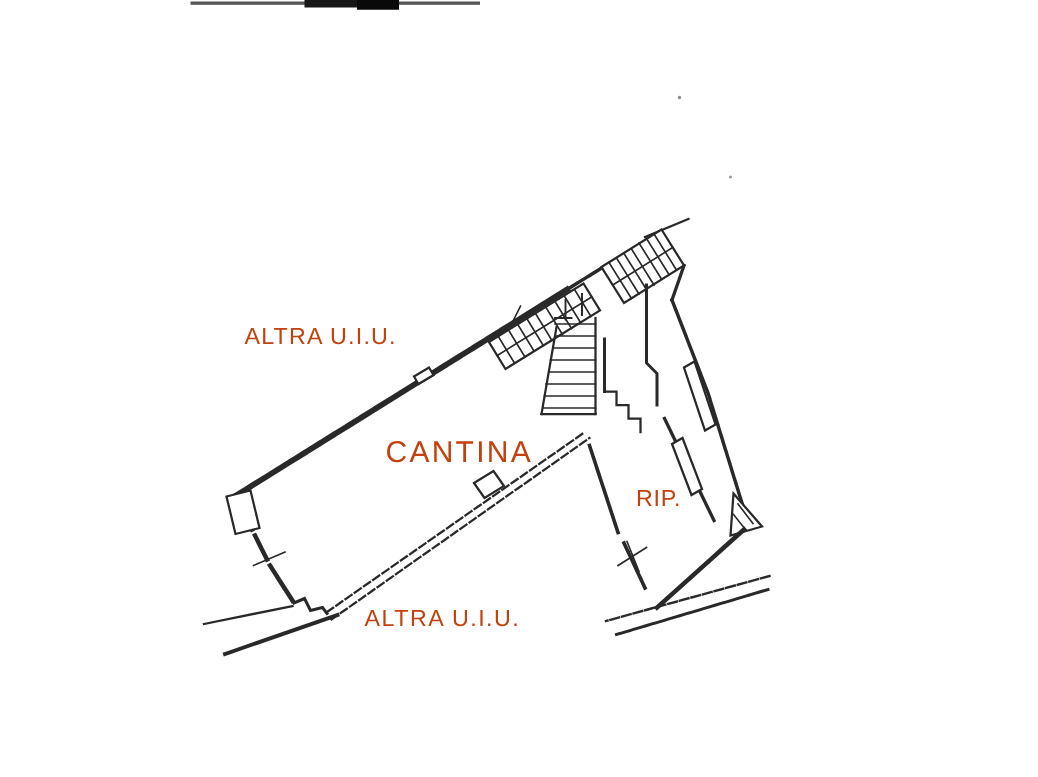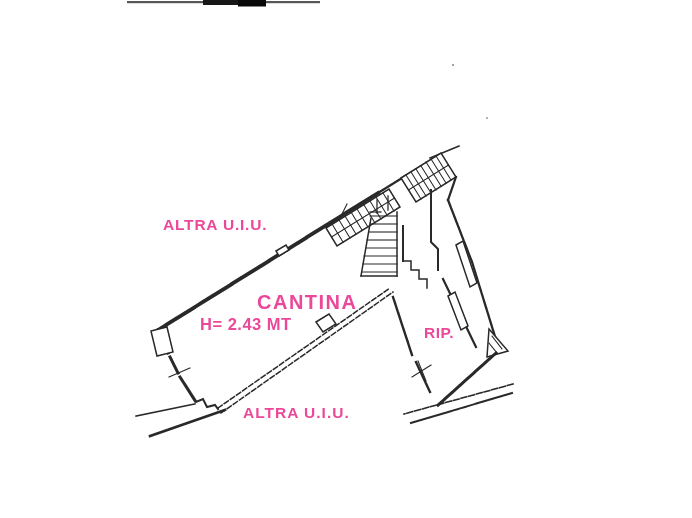--- a/index.html
+++ b/index.html
@@ -21,22 +21,22 @@
   .w3  { stroke-width: 3; stroke-dasharray: 8 2; }
   .med { stroke-width: 2.3; stroke-dasharray: 7 2; }
   .w2  { stroke-width: 2; }
   .thin{ stroke-width: 1.5; }
   .h   { stroke-width: 1.1; }
   .chain { stroke-width: 1.5; stroke-dasharray: 5 2.5; }
   .chain2 { stroke-width: 2.4; stroke-dasharray: 6 2; }
   .wf  { fill: #ffffff; stroke: #2e2e2e; stroke-width: 1.5; }
   .plan-label {
     position: absolute;
-    color: #ec4899;
-    font-weight: 700;
+    color: #c2410c;
+    font-weight: 400;
     white-space: nowrap;
     filter: blur(0.25px);
     letter-spacing: 0.8px;
   }
   #label-altra-top    { left: 163px; top: 216px; font-size: 15.5px; }
   #label-cantina      { left: 257px; top: 291px; font-size: 20px; letter-spacing: 1.5px; }
   #label-height       { left: 200px; top: 315px; font-size: 16.5px; letter-spacing: 0.5px; }
   #label-rip          { left: 424px; top: 324px; font-size: 15.5px; letter-spacing: 0.5px; }
   #label-altra-bottom { left: 243px; top: 404px; font-size: 15.5px; letter-spacing: 1px; }
 </style>
@@ -154,18 +154,17 @@
 
       <path class="w" stroke-width="1.6" stroke-dasharray="6 2" d="M513,384 L404,414"></path>
       <path class="w w2" stroke-dasharray="6 2" d="M512,393 L411,423"></path>
     </g>
   </svg>
 
   <div id="label-altra-top" class="plan-label">ALTRA U.I.U.</div>
 
   <div id="label-cantina" class="plan-label">CANTINA</div>
 
-  <div id="label-height" class="plan-label">H= 2.43 MT</div>
 
   <div id="label-rip" class="plan-label">RIP.</div>
 
   <div id="label-altra-bottom" class="plan-label">ALTRA U.I.U.</div>
 </div>
 
 </body></html>

